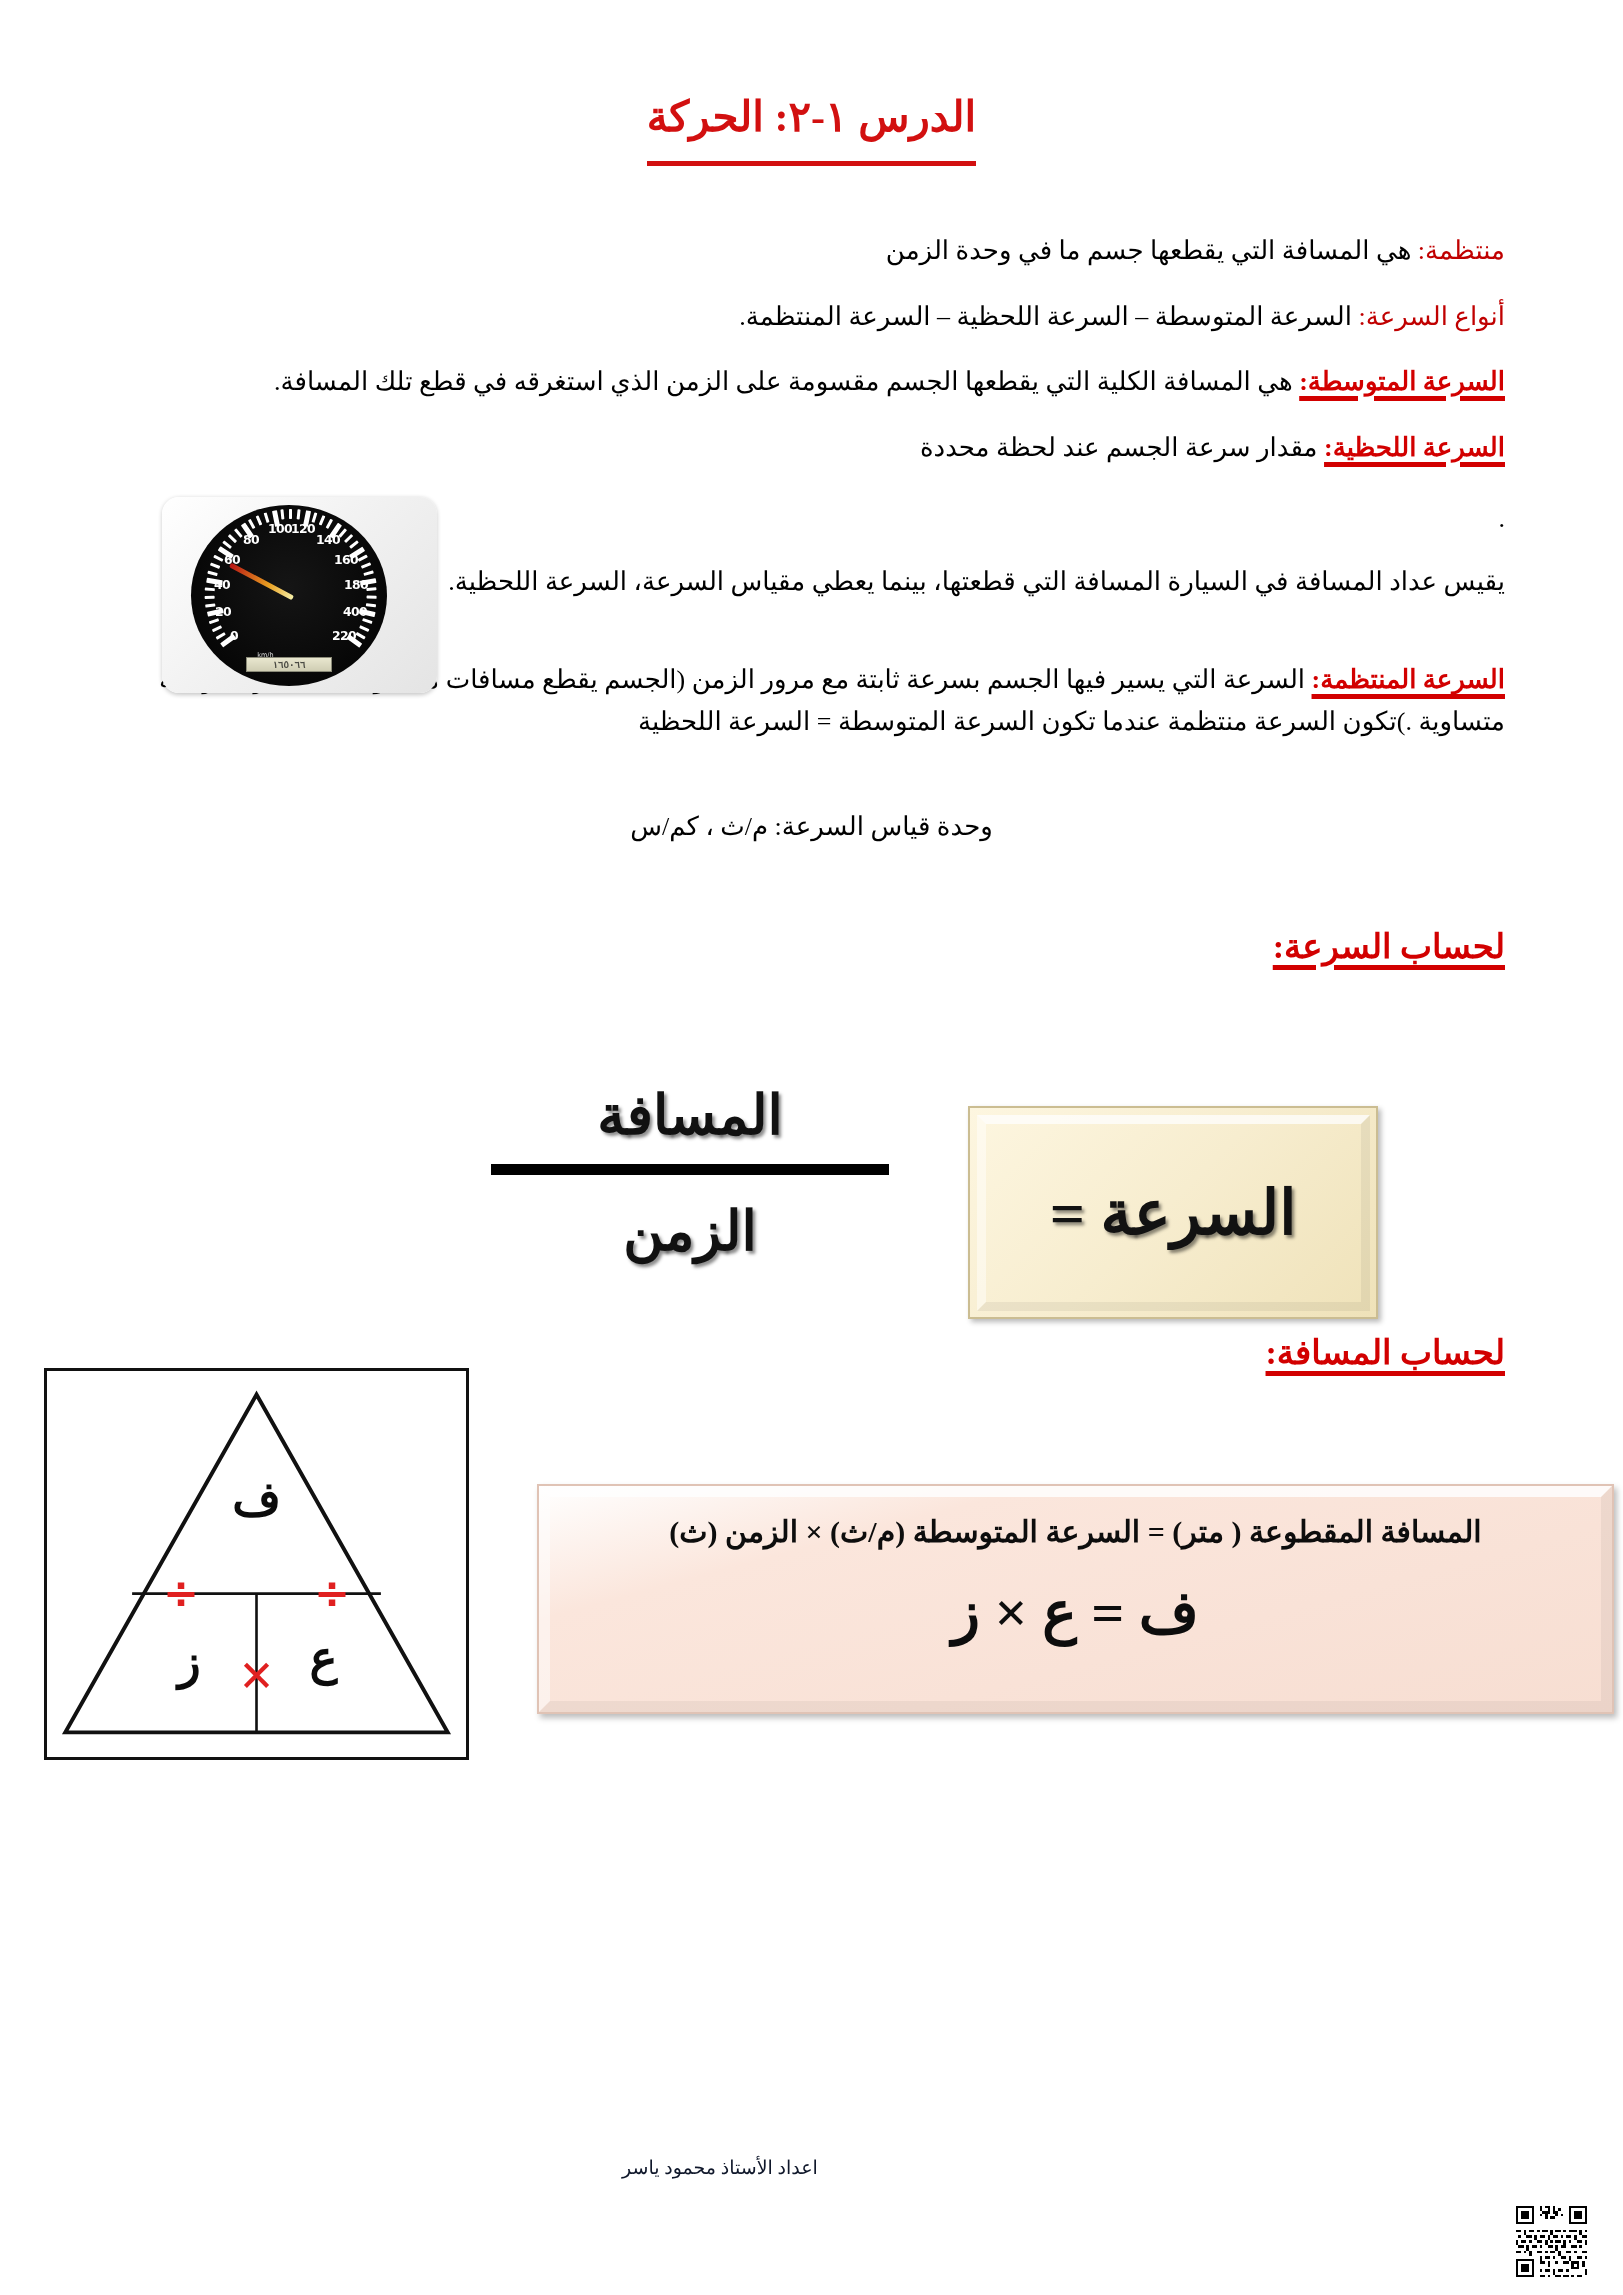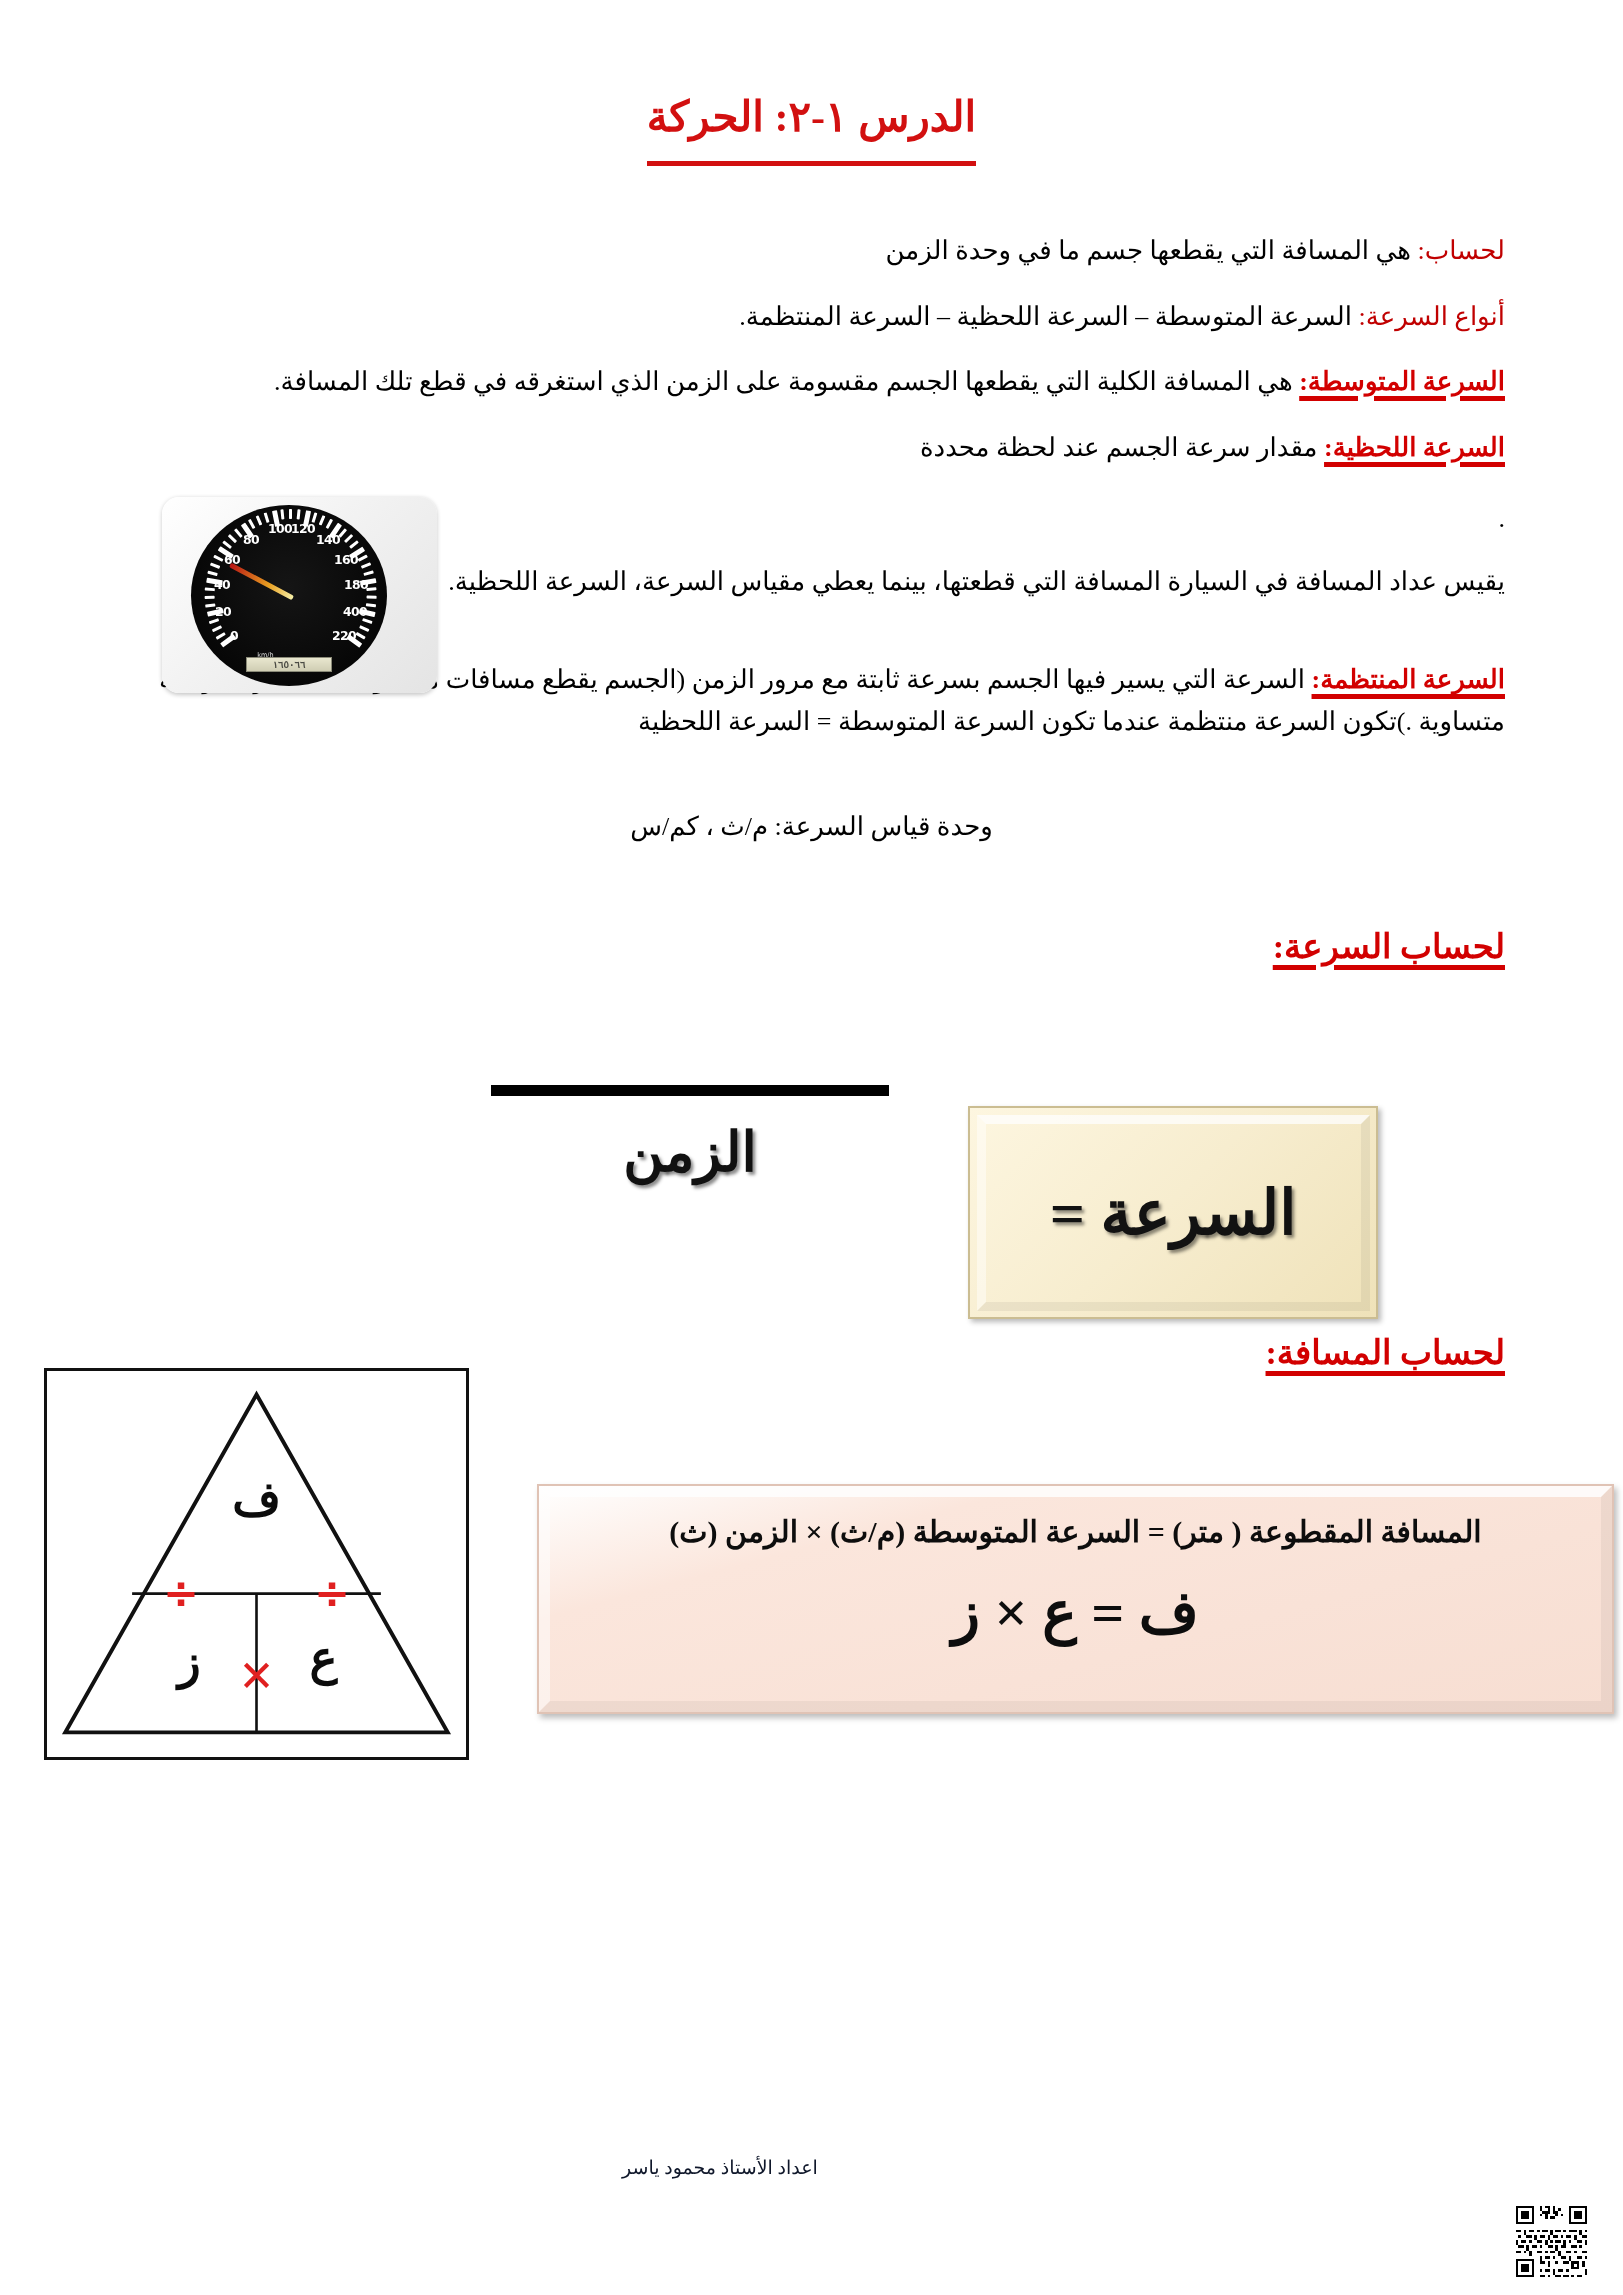--- a/index.html
+++ b/index.html
@@ -322,21 +322,21 @@
 
 <div class="page">
 
   <div class="doc-title">
     <span class="u">الدرس ١-٢: الحركة</span>
   </div>
 
   <div class="body-block">
 
     <p class="para">
-      <span class="lead-red">لحساب:</span>
+      <span class="lead-red">منتظمة:</span>
       <span>هي المسافة التي يقطعها جسم ما في وحدة الزمن</span>
     </p>
 
     <p class="para">
       <span class="lead-red">أنواع السرعة:</span>
       <span>السرعة المتوسطة – السرعة اللحظية – السرعة المنتظمة.</span>
     </p>
 
     <p class="para">
       <span class="lead-red-bold">السرعة المتوسطة:</span>
@@ -428,20 +428,21 @@
         </div>
       <div class="dial-unit" style="left:38%;top:83%">km/h</div>
       <div class="needle"></div>
       <div class="odometer">١٦٥٠٦٦</div>
     </div>
   </div>
 
   <div class="calc-head" id="calc-speed-head">لحساب السرعة:</div>
 
   <div class="fraction">
+    <div class="frac-num">المسافة</div>
     <div class="frac-bar"></div>
     <div class="frac-den">الزمن</div>
   </div>
 
   <div class="speed-box">
     <div class="speed-box-text">السرعة =</div>
   </div>
 
   <div class="calc-head" id="calc-dist-head">لحساب المسافة:</div>
 

